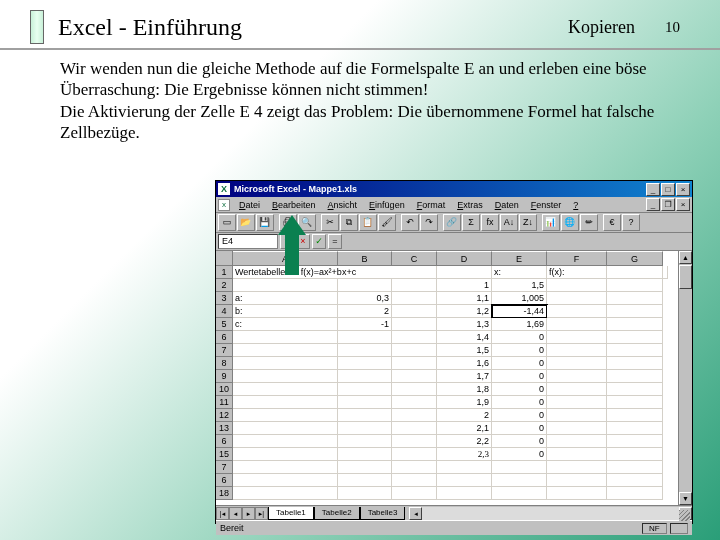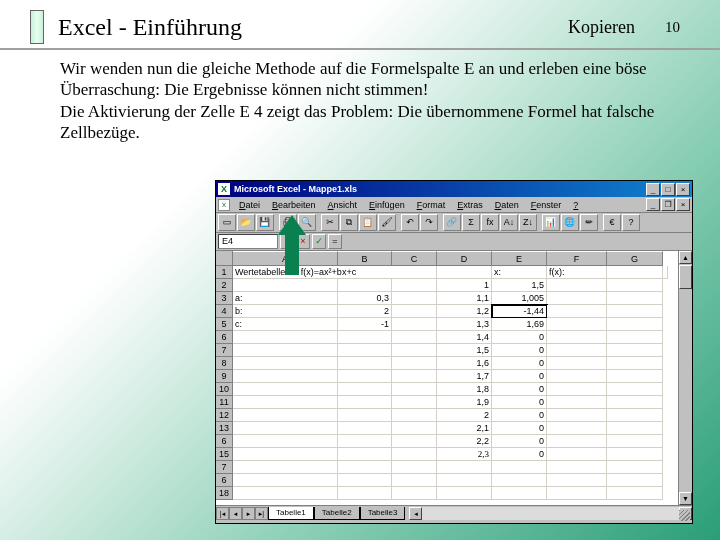--- a/index.html
+++ b/index.html
@@ -463,19 +463,25 @@
         <div class="tab inactive">Tabelle2</div>
         <div class="tab inactive">Tabelle3</div>
       </div>
     <div class="hscroll">
       <div class="arr">◂</div>
       <div class="track"></div>
       <div class="arr">▸</div>
     </div>
   </div>
 
+  <div class="status">
+    <span>Bereit</span>
+    <span class="spacer"></span>
+    <span class="cell-ind">NF</span>
+    <span class="cell-ind">&nbsp;&nbsp;</span>
+  </div>
   <div class="resize-grip"></div>
 </div>
 
 <div class="arrow-annot">
   <div class="head"></div>
   <div class="shaft"></div>
 </div>
 
 </body></html>

